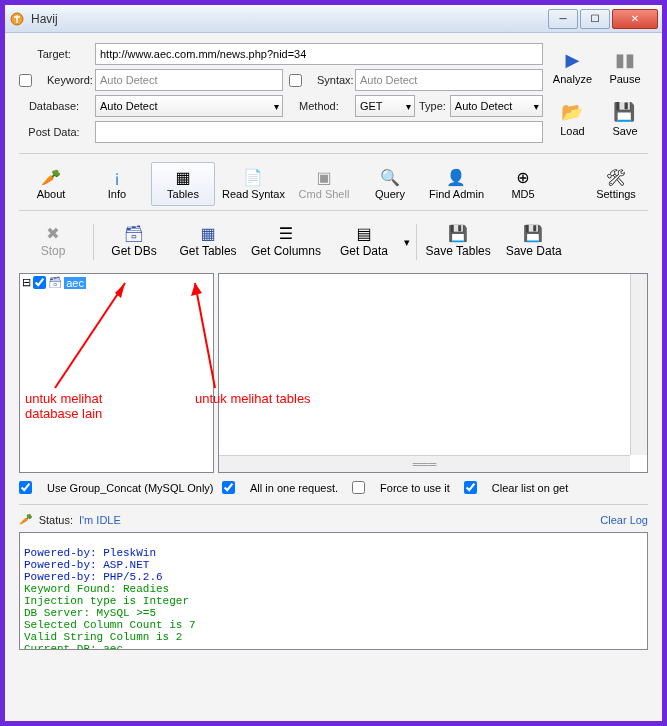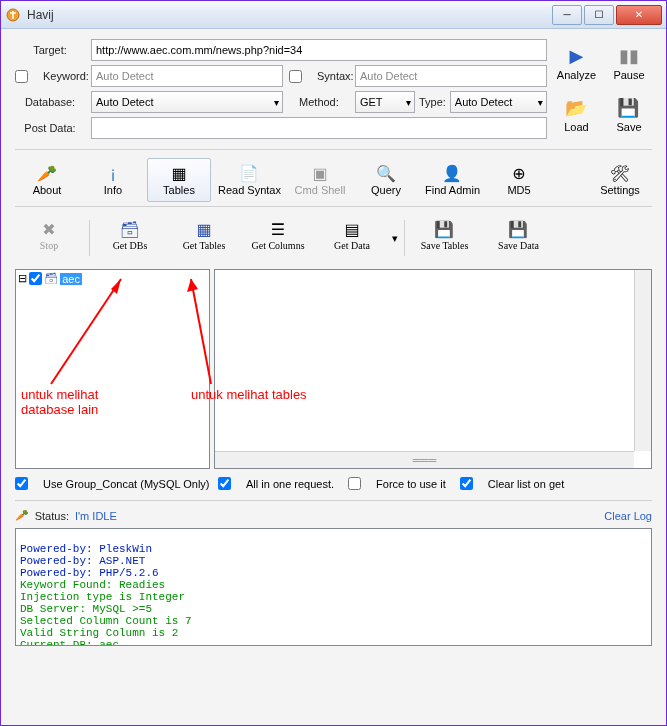--- a/index.html
+++ b/index.html
@@ -1,17 +1,17 @@
 <!DOCTYPE html>
 <html><head>
 <meta charset="utf-8">
 <style>
 * { box-sizing: border-box; margin: 0; padding: 0; }
 body { font-family: "Segoe UI", Tahoma, sans-serif; font-size: 11px; background: #d8e4f0; width: 667px; height: 726px; overflow: hidden; }
-.window { width: 667px; height: 726px; background: #fff; border: 1px solid #6d28d9; display: flex; flex-direction: column; }
+.window { width: 667px; height: 726px; background: #fff; border: 5px solid #6d28d9; display: flex; flex-direction: column; }
 .titlebar { height: 28px; background: linear-gradient(to bottom, #f8fbff 0%, #e4ecf7 40%, #d4e0f0 100%); display: flex; align-items: center; padding: 0 4px; border-bottom: 1px solid #b0c4de; }
 .title-icon { width: 16px; height: 16px; margin-right: 6px; }
 .title-text { flex: 1; font-size: 12px; color: #333; }
 .win-controls { display: flex; gap: 2px; }
 .win-btn { width: 30px; height: 20px; border: 1px solid #8aa7c8; border-radius: 2px; display: flex; align-items: center; justify-content: center; font-size: 10px; background: linear-gradient(#f0f4fa,#d6e2f0); cursor: pointer; }
 .win-btn.close { width: 46px; background: linear-gradient(#f28a7a,#d94c3a); color: #fff; border-color: #a83324; }
 .content { flex: 1; padding: 10px 14px 6px 14px; background: #f4f4f4; display: flex; flex-direction: column; gap: 4px; position: relative; }
 
 .target-grid { display: grid; grid-template-columns: 70px 1fr 60px 1fr auto auto; gap: 4px 6px; align-items: center; padding-bottom: 4px; }
 .lbl { font-size: 11px; color: #222; text-align: center; }
@@ -31,21 +31,21 @@
 .toolbar-main { display: flex; gap: 2px; padding: 2px 0 4px 0; border-bottom: 1px solid #d0d0d0; }
 .tool-btn { display: flex; flex-direction: column; align-items: center; justify-content: center; min-width: 64px; height: 44px; gap: 2px; cursor: pointer; border: 1px solid transparent; border-radius: 2px; padding: 2px 4px; }
 .tool-btn.selected { border-color: #b6c4d8; background: linear-gradient(#fdfdff,#e9eef7); }
 .tool-btn .ic { font-size: 16px; height: 18px; }
 .tool-btn .tl { font-size: 11px; }
 .tool-btn.disabled { color: #999; }
 
 .action-bar { display: flex; gap: 6px; padding: 6px 0; align-items: center; }
 .action-btn { display: flex; flex-direction: column; align-items: center; min-width: 68px; height: 42px; gap: 1px; cursor: pointer; border: 1px solid transparent; padding: 2px; }
 .action-btn .ic { font-size: 16px; }
-.action-btn .tl { font-size: 10px; font-family: Liberation Serif, serif; }
+.action-btn .tl { font-size: 12px; }
 .action-btn.disabled { color: #999; }
 .vline { width: 1px; background: #d0d0d0; height: 36px; }
 
 .panels { display: flex; gap: 4px; height: 200px; position: relative; }
 .tree-panel { width: 195px; border: 1px solid #828790; background: #fff; overflow: auto; padding: 2px; }
 .tree-row { display: flex; align-items: center; gap: 2px; font-size: 11px; }
 .tree-row .sel { background: #3399ff; color: #fff; padding: 0 2px; }
 .result-panel { flex: 1; border: 1px solid #828790; background: #fff; overflow: auto; position: relative; }
 .scrollbar-v { width: 17px; background: #f0f0f0; border-left: 1px solid #d0d0d0; position: absolute; right: 0; top: 0; bottom: 17px; }
 .scrollbar-h { height: 17px; background: #f0f0f0; border-top: 1px solid #d0d0d0; position: absolute; left: 0; right: 17px; bottom: 0; display:flex; align-items:center; justify-content:center; color:#888;}

